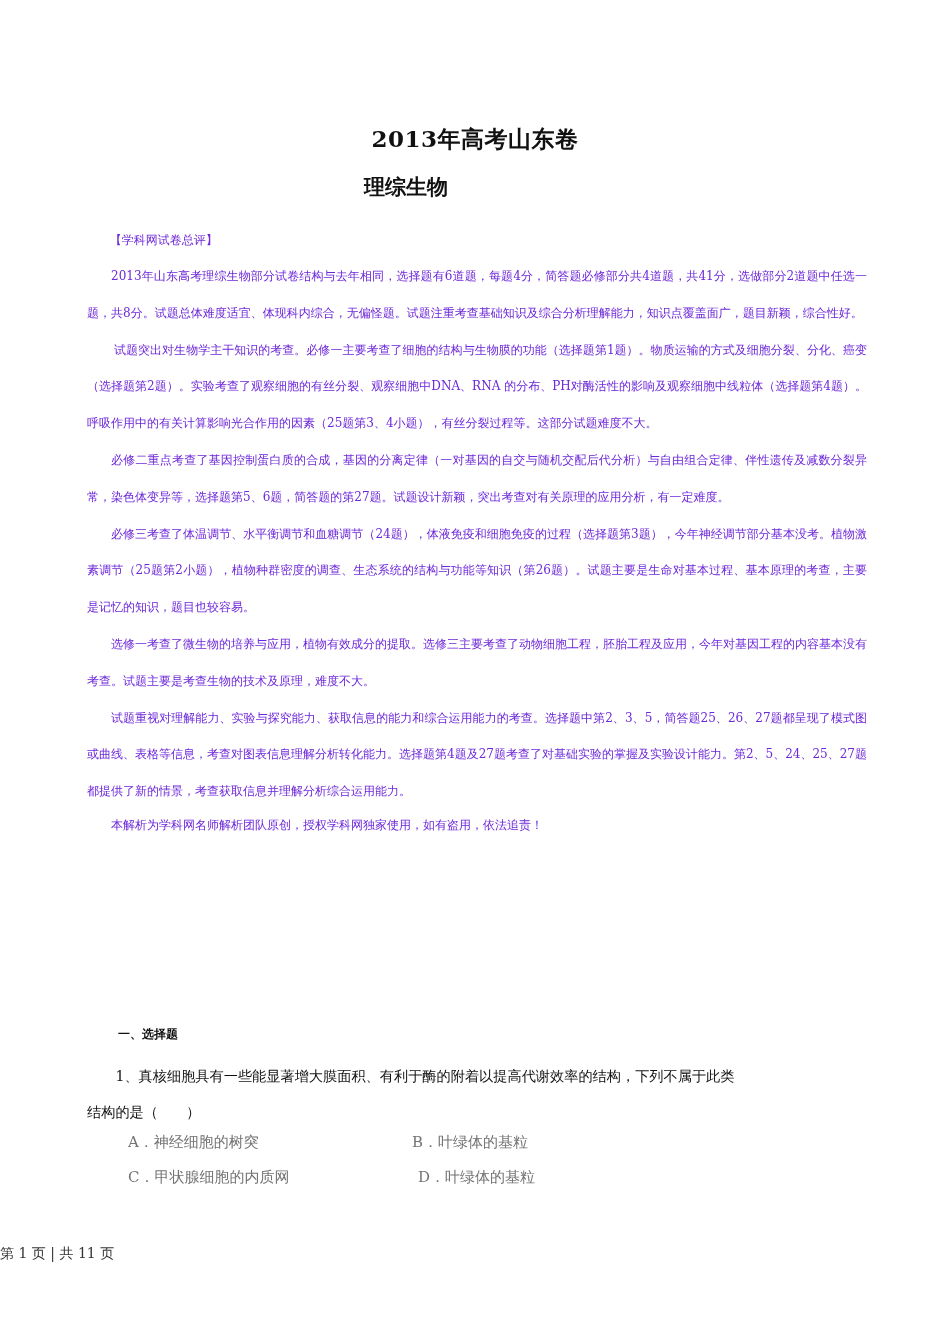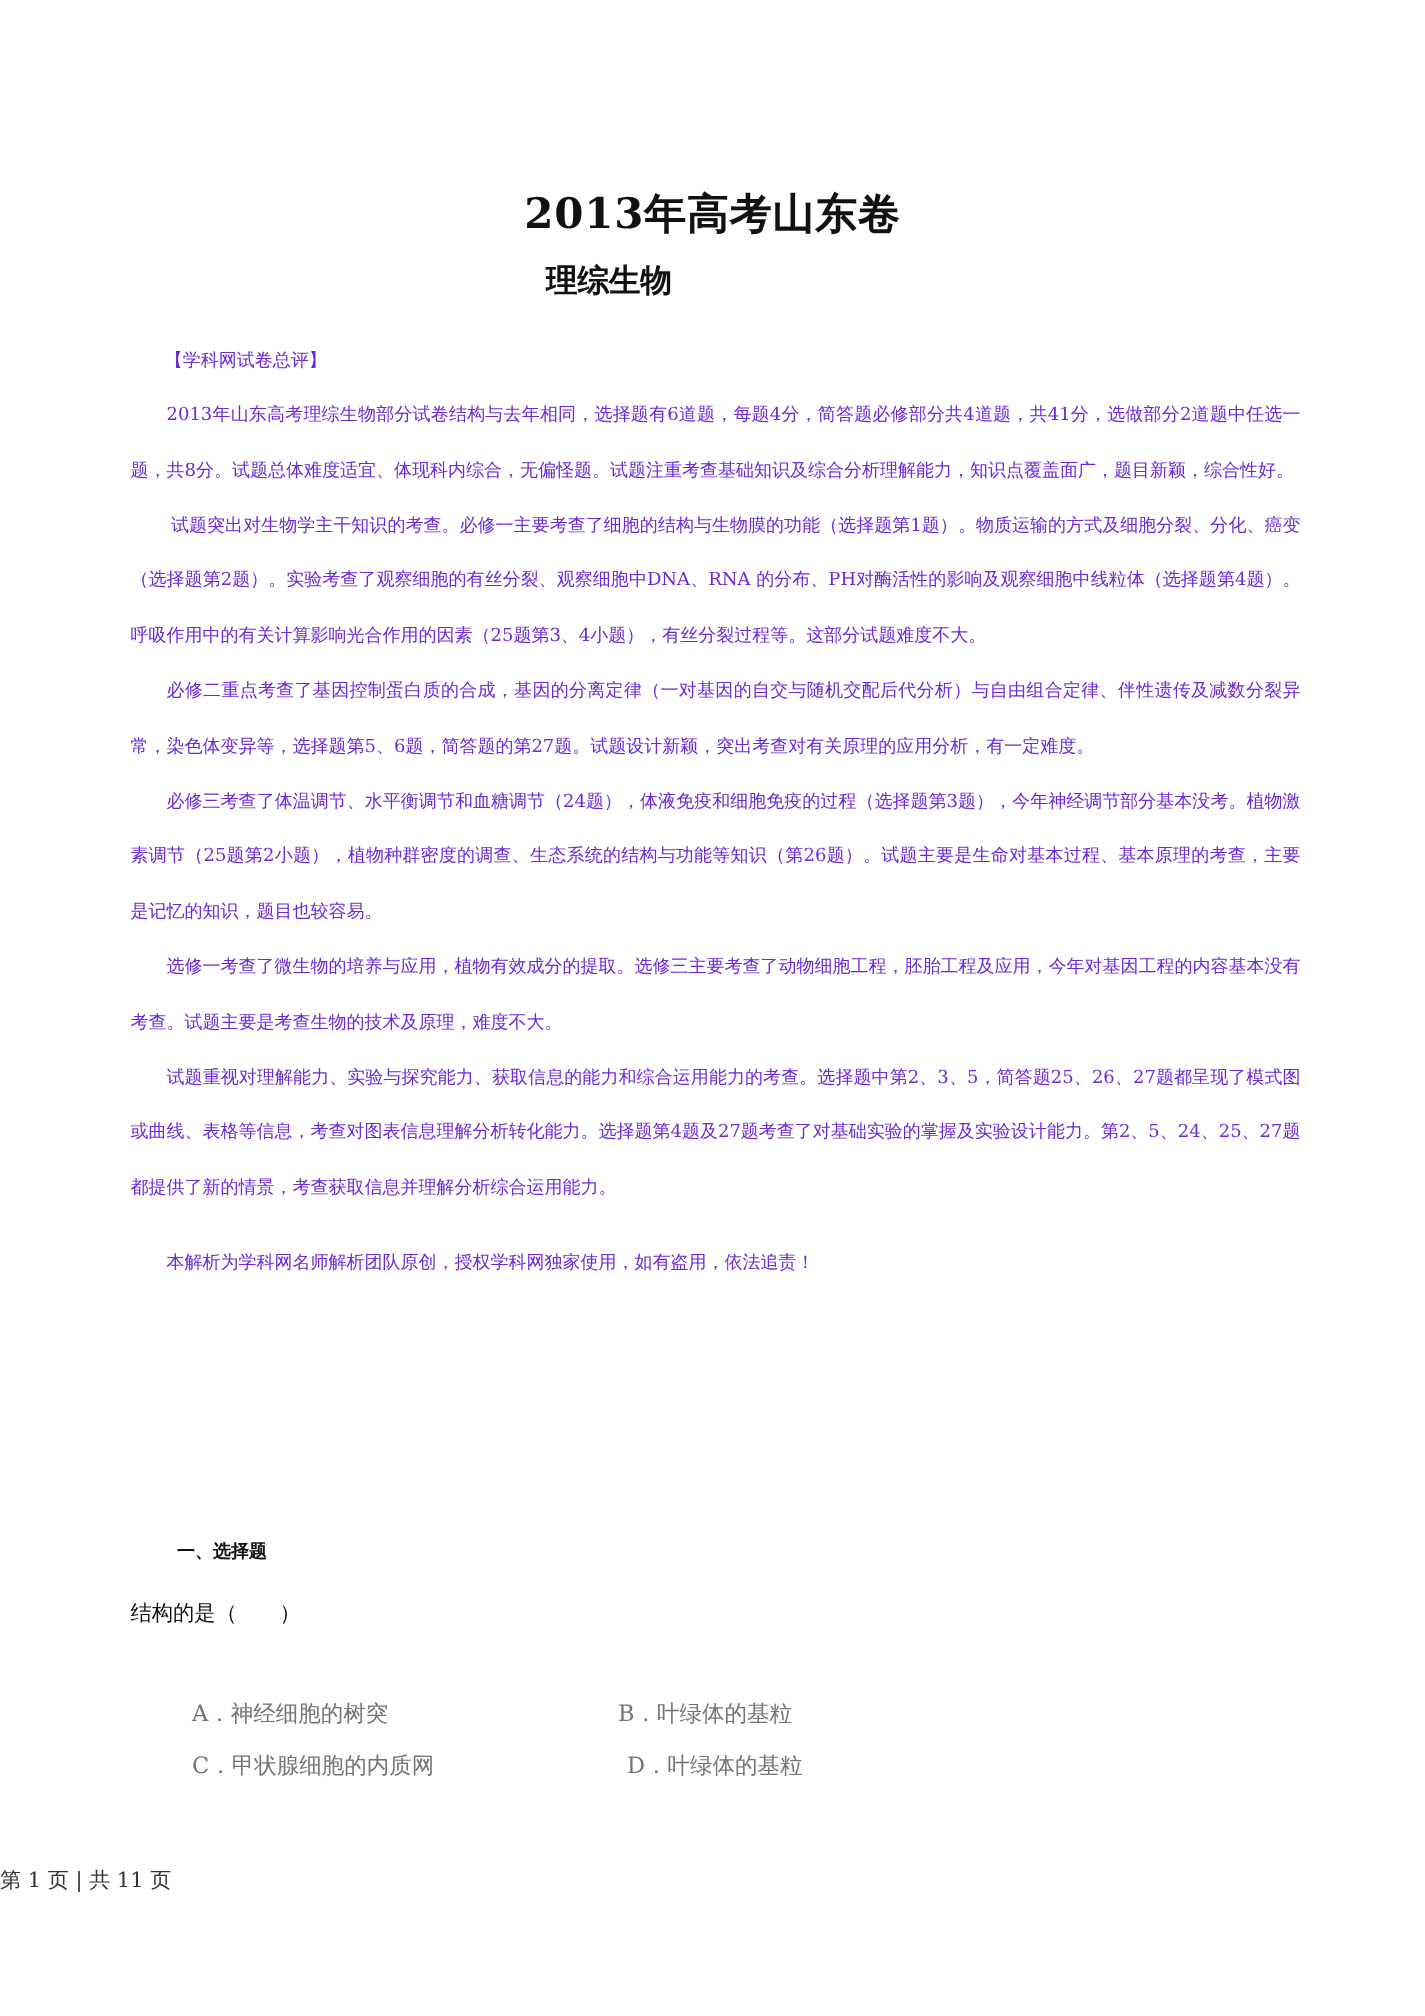--- a/index.html
+++ b/index.html
@@ -1,30 +1,30 @@
 <!DOCTYPE html>
 <html><head>
 <meta charset="utf-8">
 <style>
   html, body { margin: 0; padding: 0; background: #ffffff; }
   body { width: 950px; height: 1344px; position: relative; overflow: hidden;
          font-family: "DejaVu Serif", "Liberation Serif", serif; color: #111; }
   .page { position: absolute; left: 0; top: 0; width: 950px; height: 1344px; }
   .title { position: absolute; left: 0; width: 950px; text-align: center;
-           top: 124px; font-size: 28px; font-weight: bold; letter-spacing: 0.5px;
+           top: 124px; font-size: 23px; font-weight: bold; letter-spacing: 0.5px;
            font-family: "DejaVu Serif", "Liberation Serif", serif; }
   .subtitle { position: absolute; left: 0; width: 812px; text-align: center;
               top: 173px; font-size: 21px; font-weight: bold;
               font-family: "DejaVu Sans", "Liberation Sans", sans-serif; }
   .review { position: absolute; left: 87px; top: 228px; width: 780px; color: #6d28d9;
             font-size: 12px; line-height: 36.8px; }
   .review p { margin: 0; text-indent: 2em; text-align: justify; }
   .review .heading { text-indent: 1.9em; line-height: 24px; margin-bottom: 6px; }
   .review .p-indent-extra { text-indent: 2.25em; }
-  .review .final { margin-top: 16px; line-height: 30px; }
+  .review .final { margin-top: 0; line-height: 30px; }
   .section { position: absolute; left: 118px; top: 1026px; font-size: 12px; font-weight: bold;
              font-family: "DejaVu Sans", "Liberation Sans", sans-serif; }
   .question { position: absolute; left: 87px; top: 1058px; width: 780px; font-size: 14.2px;
               line-height: 36px; color: #111; }
   .question p { margin: 0; text-indent: 2em; }
   .question .cont { text-indent: 0; }
   .options { position: absolute; left: 128px; top: 1133px; width: 700px; font-size: 15px; color: #737373; }
   .opt-row { height: 35px; position: relative; }
   .opt { position: absolute; top: 0; }
   .opt.a, .opt.c { left: 0; }
@@ -49,20 +49,21 @@
     <p>必修二重点考查了基因控制蛋白质的合成，基因的分离定律（一对基因的自交与随机交配后代分析）与自由组合定律、伴性遗传及减数分裂异常，染色体变异等，选择题第5、6题，简答题的第27题。试题设计新颖，突出考查对有关原理的应用分析，有一定难度。</p>
     <p>必修三考查了体温调节、水平衡调节和血糖调节（24题），体液免疫和细胞免疫的过程（选择题第3题），今年神经调节部分基本没考。植物激素调节（25题第2小题），植物种群密度的调查、生态系统的结构与功能等知识（第26题）。试题主要是生命对基本过程、基本原理的考查，主要是记忆的知识，题目也较容易。</p>
     <p>选修一考查了微生物的培养与应用，植物有效成分的提取。选修三主要考查了动物细胞工程，胚胎工程及应用，今年对基因工程的内容基本没有考查。试题主要是考查生物的技术及原理，难度不大。</p>
     <p>试题重视对理解能力、实验与探究能力、获取信息的能力和综合运用能力的考查。选择题中第2、3、5，简答题25、26、27题都呈现了模式图或曲线、表格等信息，考查对图表信息理解分析转化能力。选择题第4题及27题考查了对基础实验的掌握及实验设计能力。第2、5、24、25、27题都提供了新的情景，考查获取信息并理解分析综合运用能力。</p>
     <p class="final">本解析为学科网名师解析团队原创，授权学科网独家使用，如有盗用，依法追责！</p>
   </div>
 
   <div class="section">一、选择题</div>
 
   <div class="question">
+    <p>1、真核细胞具有一些能显著增大膜面积、有利于酶的附着以提高代谢效率的结构，下列不属于此类</p>
     <p class="cont">结构的是（　　）</p>
   </div>
 
   <div class="options">
     <div class="opt-row">
       <span class="opt a">A．神经细胞的树突</span>
       <span class="opt b">B．叶绿体的基粒</span>
     </div>
     <div class="opt-row">
       <span class="opt c">C．甲状腺细胞的内质网</span>

